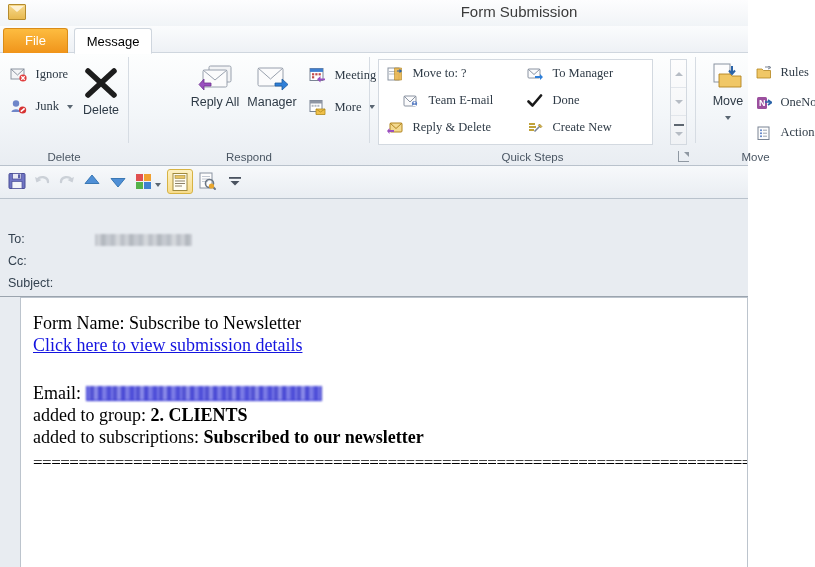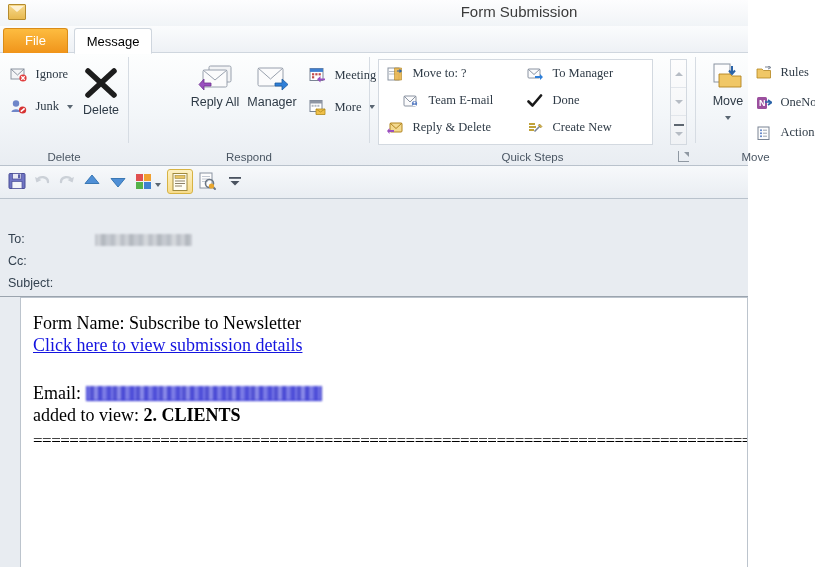--- a/index.html
+++ b/index.html
@@ -626,21 +626,25 @@
     <div class="bodypane">
       <div class="bodytext">
         <div>Form Name: Subscribe to Newsletter</div>
         <div class="blue-link">Click here to view submission details</div>
         <div class="spacer"></div>
         <div>
           <span>Email:</span>
           <span class="redacted-link" style="width:236px;"></span>
         </div>
         <div>
-          <span>added to view:</span>
+          <span>added to group:</span>
           <span class="bold">2. CLIENTS</span>
         </div>
+        <div>
+          <span>added to subscriptions:</span>
+          <span class="bold">Subscribed to our newsletter</span>
+        </div>
         <div class="eqline">=========================================================================================================================================</div>
       </div>
     </div>
   </div>
 
 </div>
 
 </body></html>

